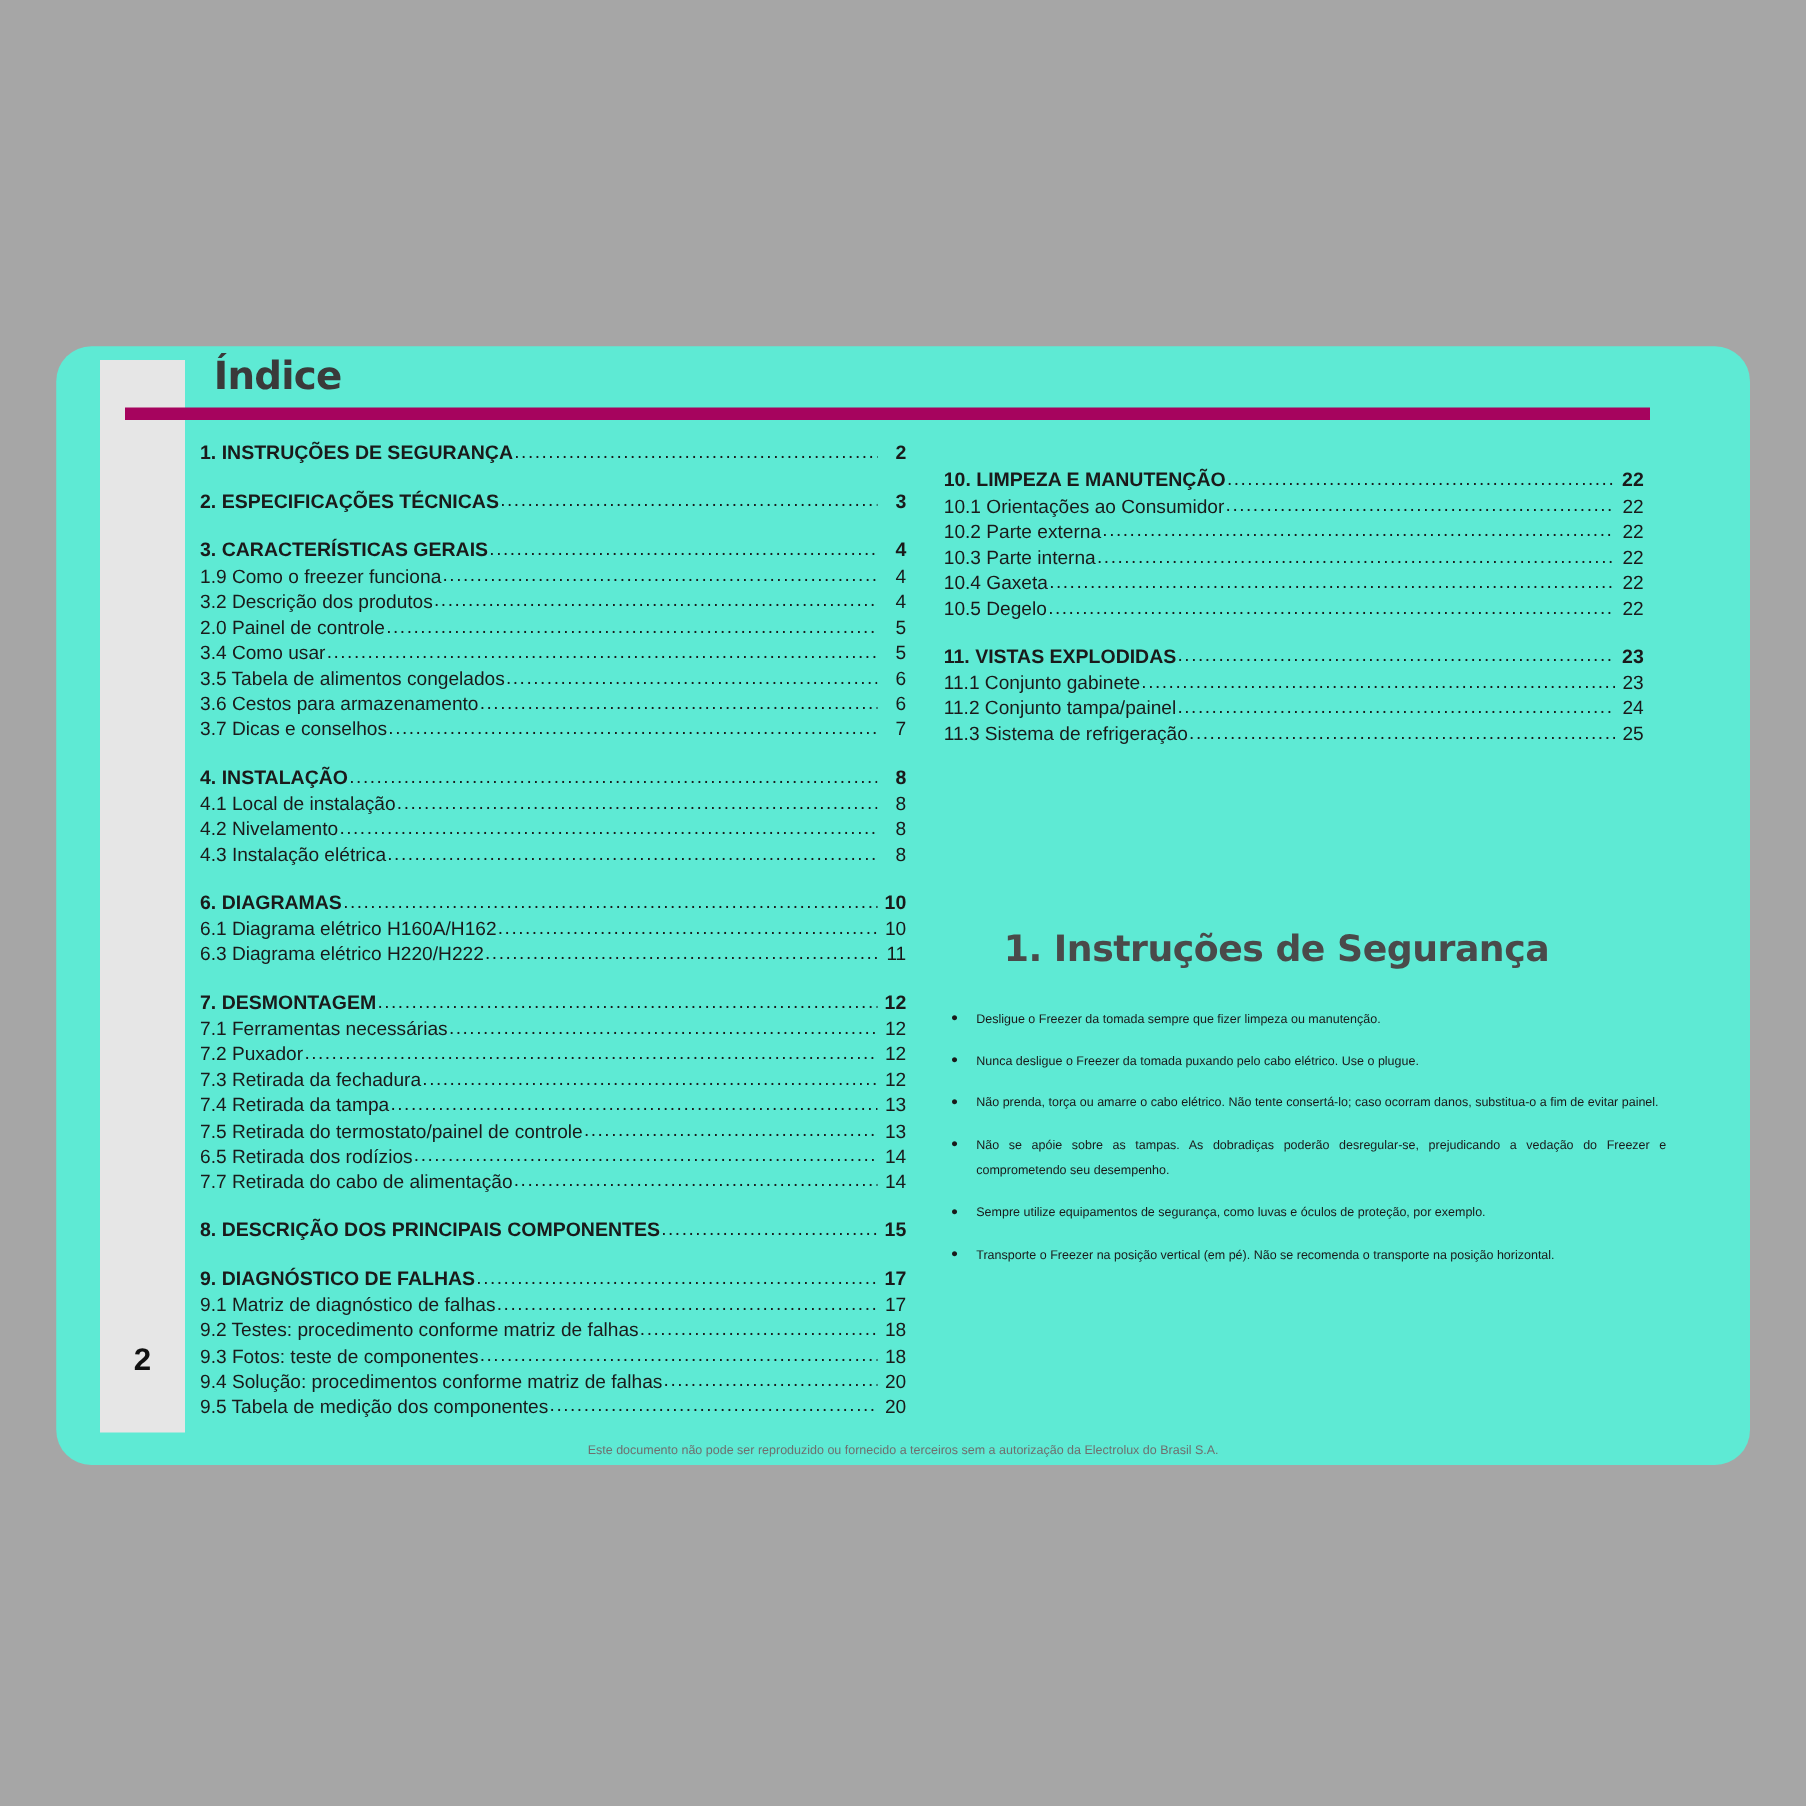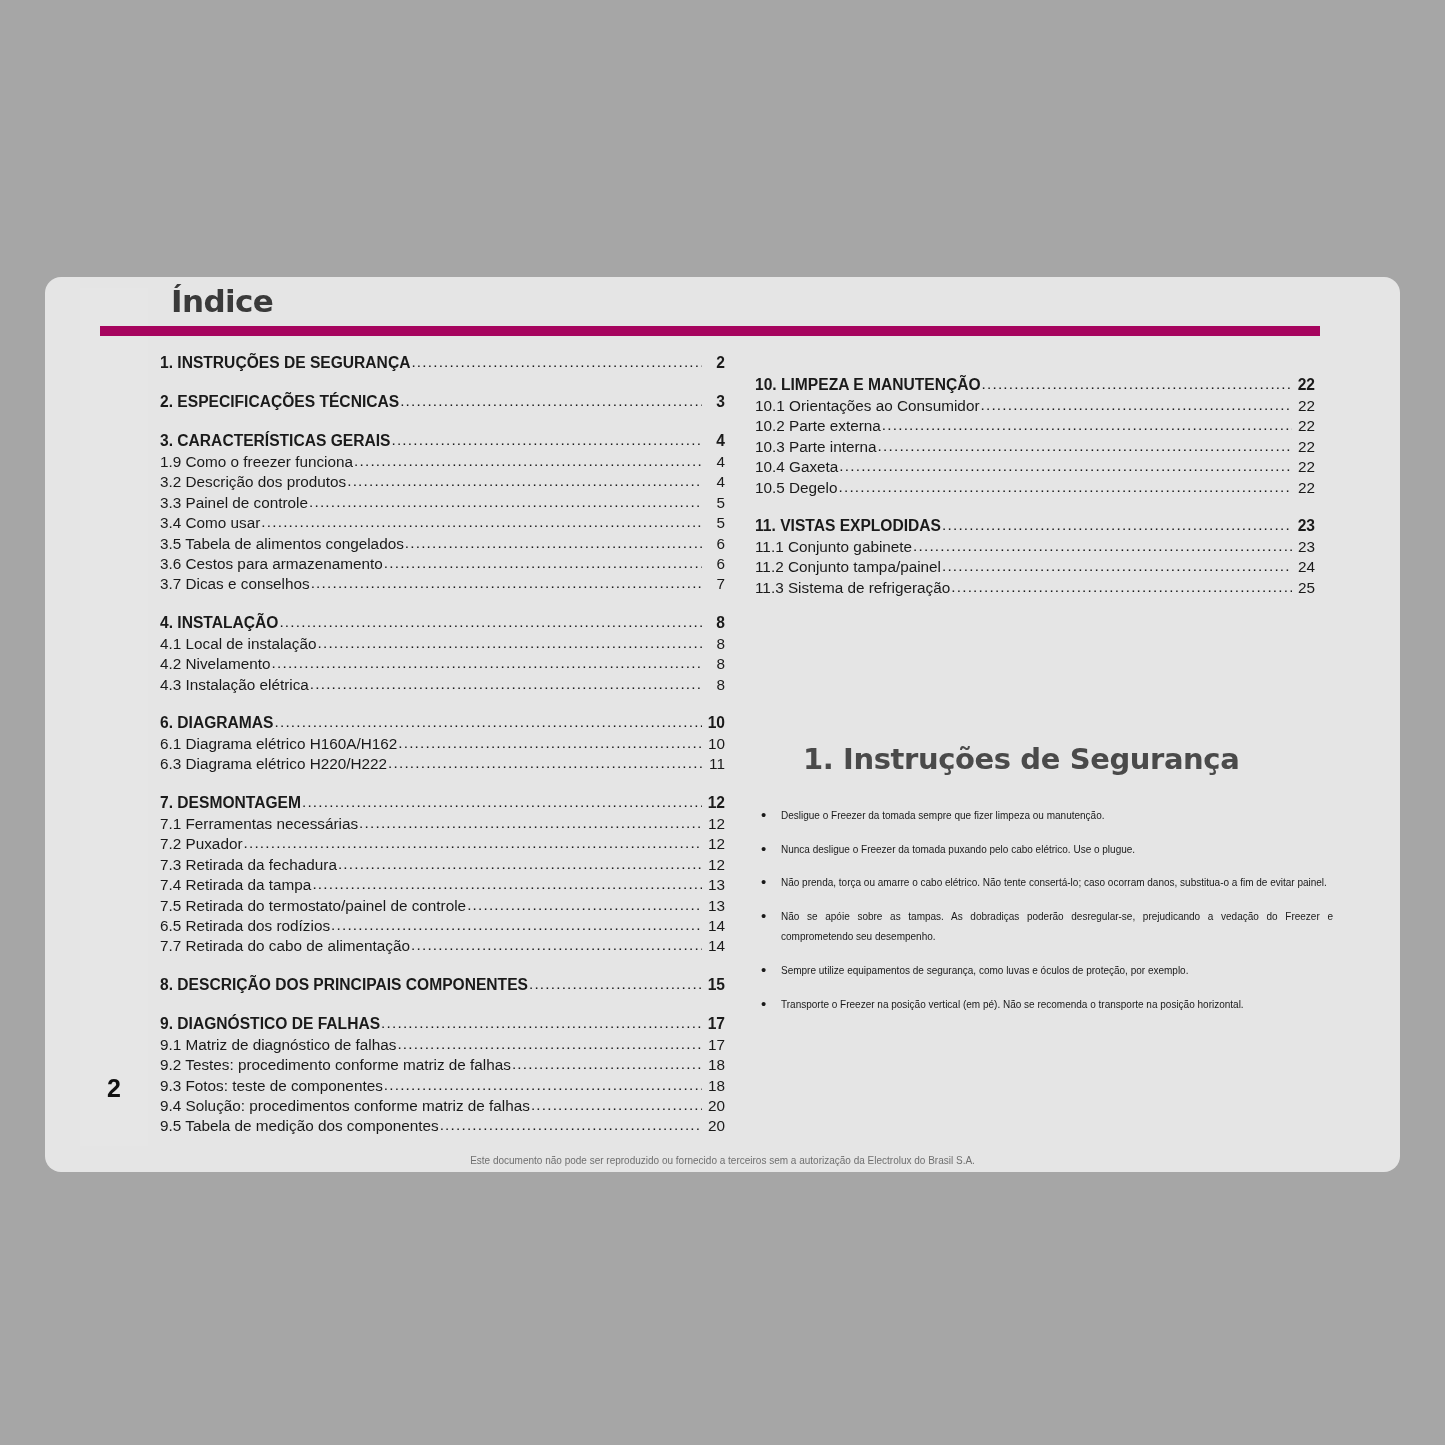--- a/index.html
+++ b/index.html
@@ -14,22 +14,22 @@
     overflow: hidden;
   }
 
   
   #page-sheet {
     position: absolute;
     left: 45px;
     top: 277px;
     width: 1355px;
     height: 895px;
-    background: #e5e5e5;
-    border-radius: 16px;
+    background: #5eead4;
+    border-radius: 28px;
     overflow: hidden;
   }
 
   
   #margin-strip {
     position: absolute;
     left: 35px;           
     top: 11px;            
     width: 68px;
     height: 858px;        
@@ -201,21 +201,21 @@
           <span class="t-label">1.9 Como o freezer funciona</span>
           <span class="t-dots"></span>
           <span class="t-page">4</span>
         </div>
         <div class="toc-line section">
           <span class="t-label">3.2 Descrição dos produtos</span>
           <span class="t-dots"></span>
           <span class="t-page">4</span>
         </div>
         <div class="toc-line section">
-          <span class="t-label">3.3 Painel de controle</span>
+          <span class="t-label">2.0 Painel de controle</span>
           <span class="t-dots"></span>
           <span class="t-page">5</span>
         </div>
         <div class="toc-line section">
           <span class="t-label">3.4 Como usar</span>
           <span class="t-dots"></span>
           <span class="t-page">5</span>
         </div>
         <div class="toc-line section">
           <span class="t-label">3.5 Tabela de alimentos congelados</span>

